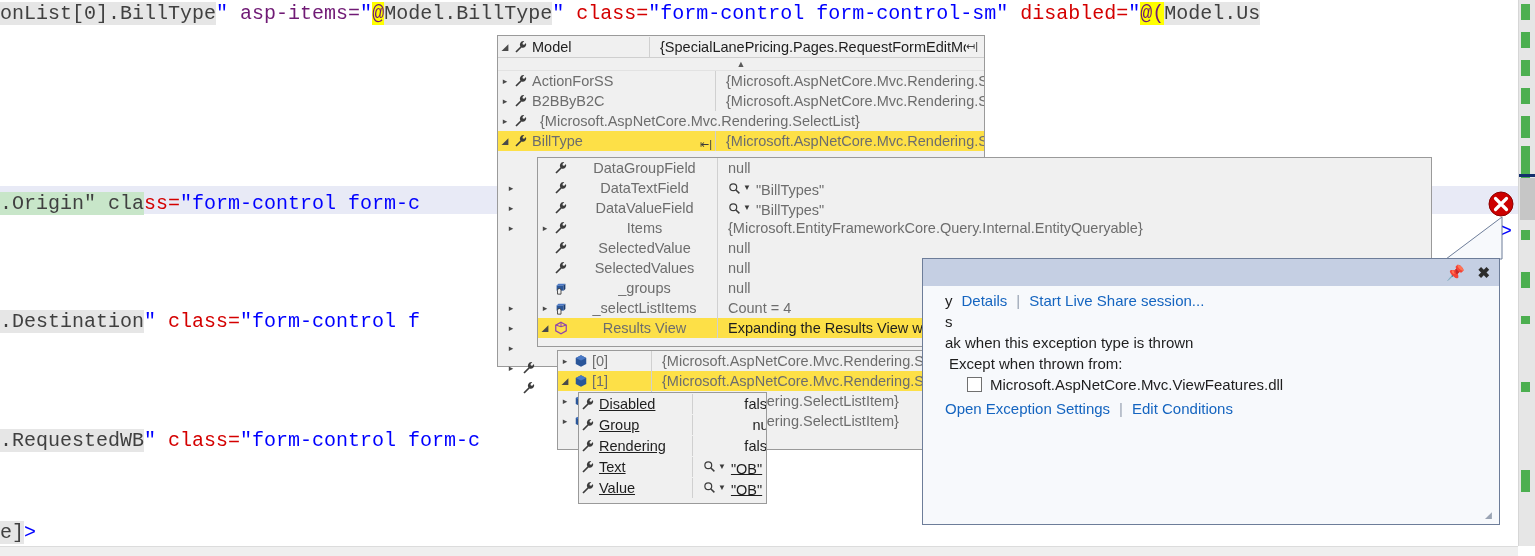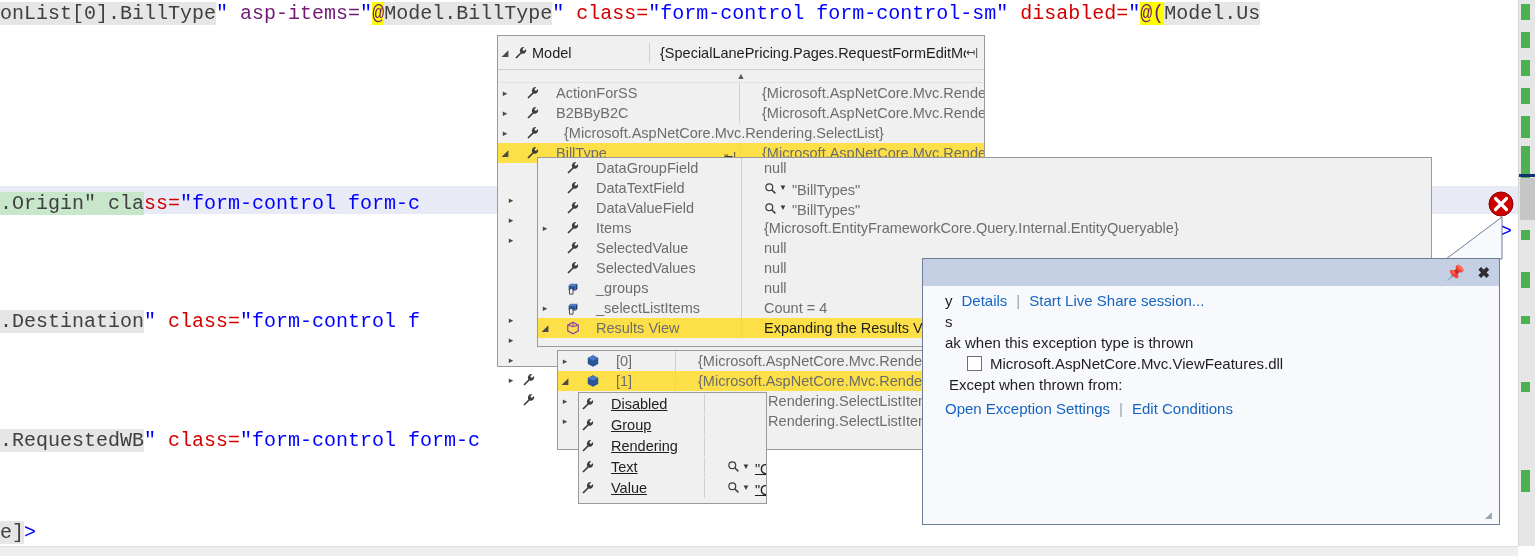--- a/index.html
+++ b/index.html
@@ -47,21 +47,21 @@
   .dbg {
     position:absolute;
     background:#f0f0f0;
     border:1px solid #9a9a9a;
     font-family:"Liberation Sans", sans-serif;
     font-size:14.5px;
     color:#1e1e1e;
   }
   .dbg-row {
     display:flex; align-items:center; height:20px;
-    white-space:nowrap; overflow:hidden;gap:12px;
+    white-space:nowrap; overflow:hidden;
   }
   .dbg-row.sel { background:#fde047; }
   .exp { width:14px; flex:0 0 14px; text-align:center; color:#4a4a4a; font-size:9px; line-height:20px; }
   .exp-r::before { content:"\25B8"; }
   .exp-d::before { content:"\25E2"; }
   .ico { width:18px; flex:0 0 18px; text-align:center; line-height:20px; }
   .namecell {
     position:relative; flex:0 0 auto; overflow:hidden;
     border-right:1px solid #d0d0d0; padding-left:2px;
     height:20px; line-height:20px; color:#6d6d6d;
@@ -75,37 +75,37 @@
   .wrench { display:inline-block; width:14px; height:14px; position:relative; vertical-align:-2px; }
   .wrench svg { display:block; }
 
   
   .magn { display:inline-flex; align-items:center; gap:2px; margin-right:5px; }
   .magn .caret { font-size:8px; color:#3b3b3b; }
 
   
   #tip-model { left:497px; top:35px; width:488px; height:332px; }
   #tip-model .hdr {
-    display:flex; align-items:center; height:34px; background:#f0f0f0;
+    display:flex; align-items:center; height:22px; background:#f0f0f0;
     border-bottom:1px solid #cfcfcf;
   }
   #tip-model .hdr .namecell { flex:0 0 120px; color:#1e1e1e; }
   #tip-model .body { position:relative; background:#f0f0f0; }
   #tip-model .scrollup {
     height:13px; text-align:center; font-size:9px; color:#5a5a5a;
     line-height:13px; border-bottom:1px solid #e2e2e2;
   }
   #tip-model .dbg-row .namecell { flex:0 0 186px; }
 
   
   #tip-billtype {
     left:537px; top:157px; width:895px; height:190px;
     border:1px solid #9a9a9a; background:#f0f0f0;
   }
-  #tip-billtype .dbg-row .namecell { flex:0 0 148px; }
+  #tip-billtype .dbg-row .namecell { flex:0 0 148px;text-align:center; }
 
   
   #tip-results {
     left:557px; top:350px; width:453px; height:100px;
     border:1px solid #9a9a9a; background:#f0f0f0;
   }
   #tip-results .dbg-row { height:20px; }
   #tip-results .dbg-row .namecell { flex:0 0 62px; }
 
   
@@ -457,26 +457,26 @@
     <span class="lnk">Details</span>
     <span class="vbar">|</span>
     <span class="lnk">Start Live Share session...</span>
   </div>
   <div class="optrow">
     <span>s</span>
   </div>
   <div class="optrow">
     <span>ak when this exception type is thrown</span>
   </div>
+  <div class="optrow indent1">
+    <span>Except when thrown from:</span>
+  </div>
   <div class="optrow indent2">
     <span class="cb"></span>
     <span>Microsoft.AspNetCore.Mvc.ViewFeatures.dll</span>
-  </div>
-  <div class="optrow indent1">
-    <span>Except when thrown from:</span>
   </div>
   <div class="bottomlinks">
     <span class="lnk">Open Exception Settings</span>
     <span class="vbar">|</span>
     <span class="lnk">Edit Conditions</span>
   </div>
   <div class="grip">◢</div>
 </div>
 
 <div id="scroll-track">

